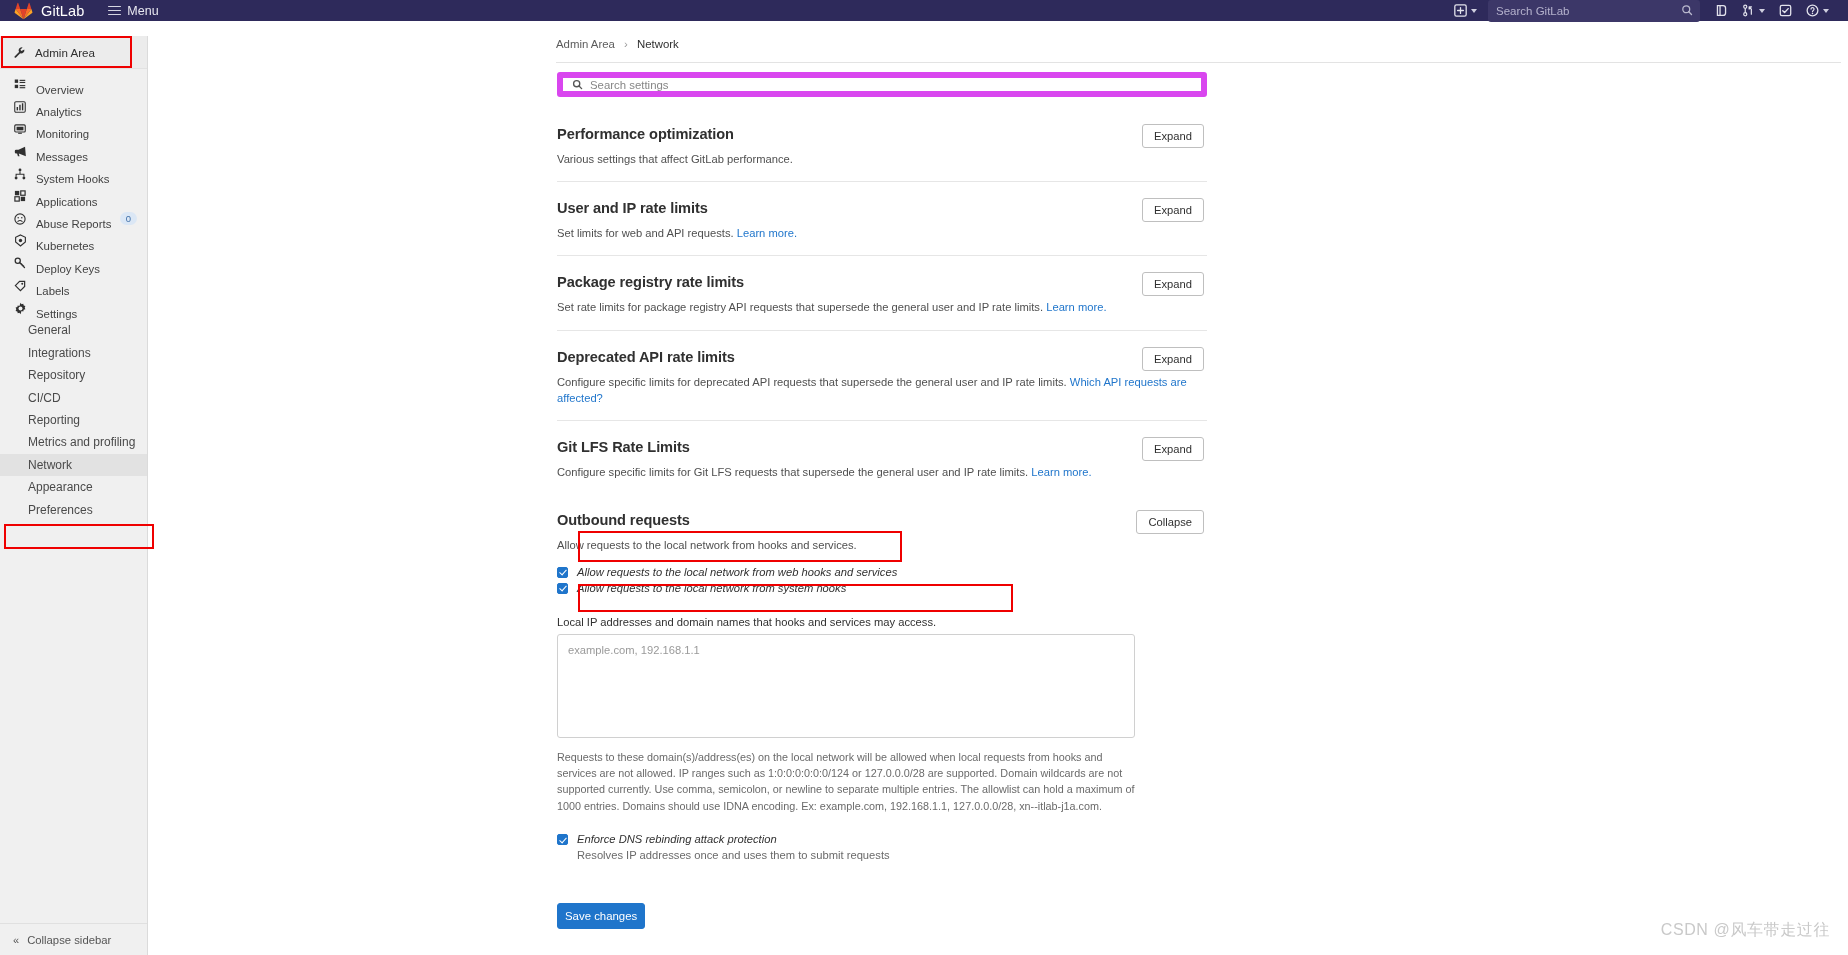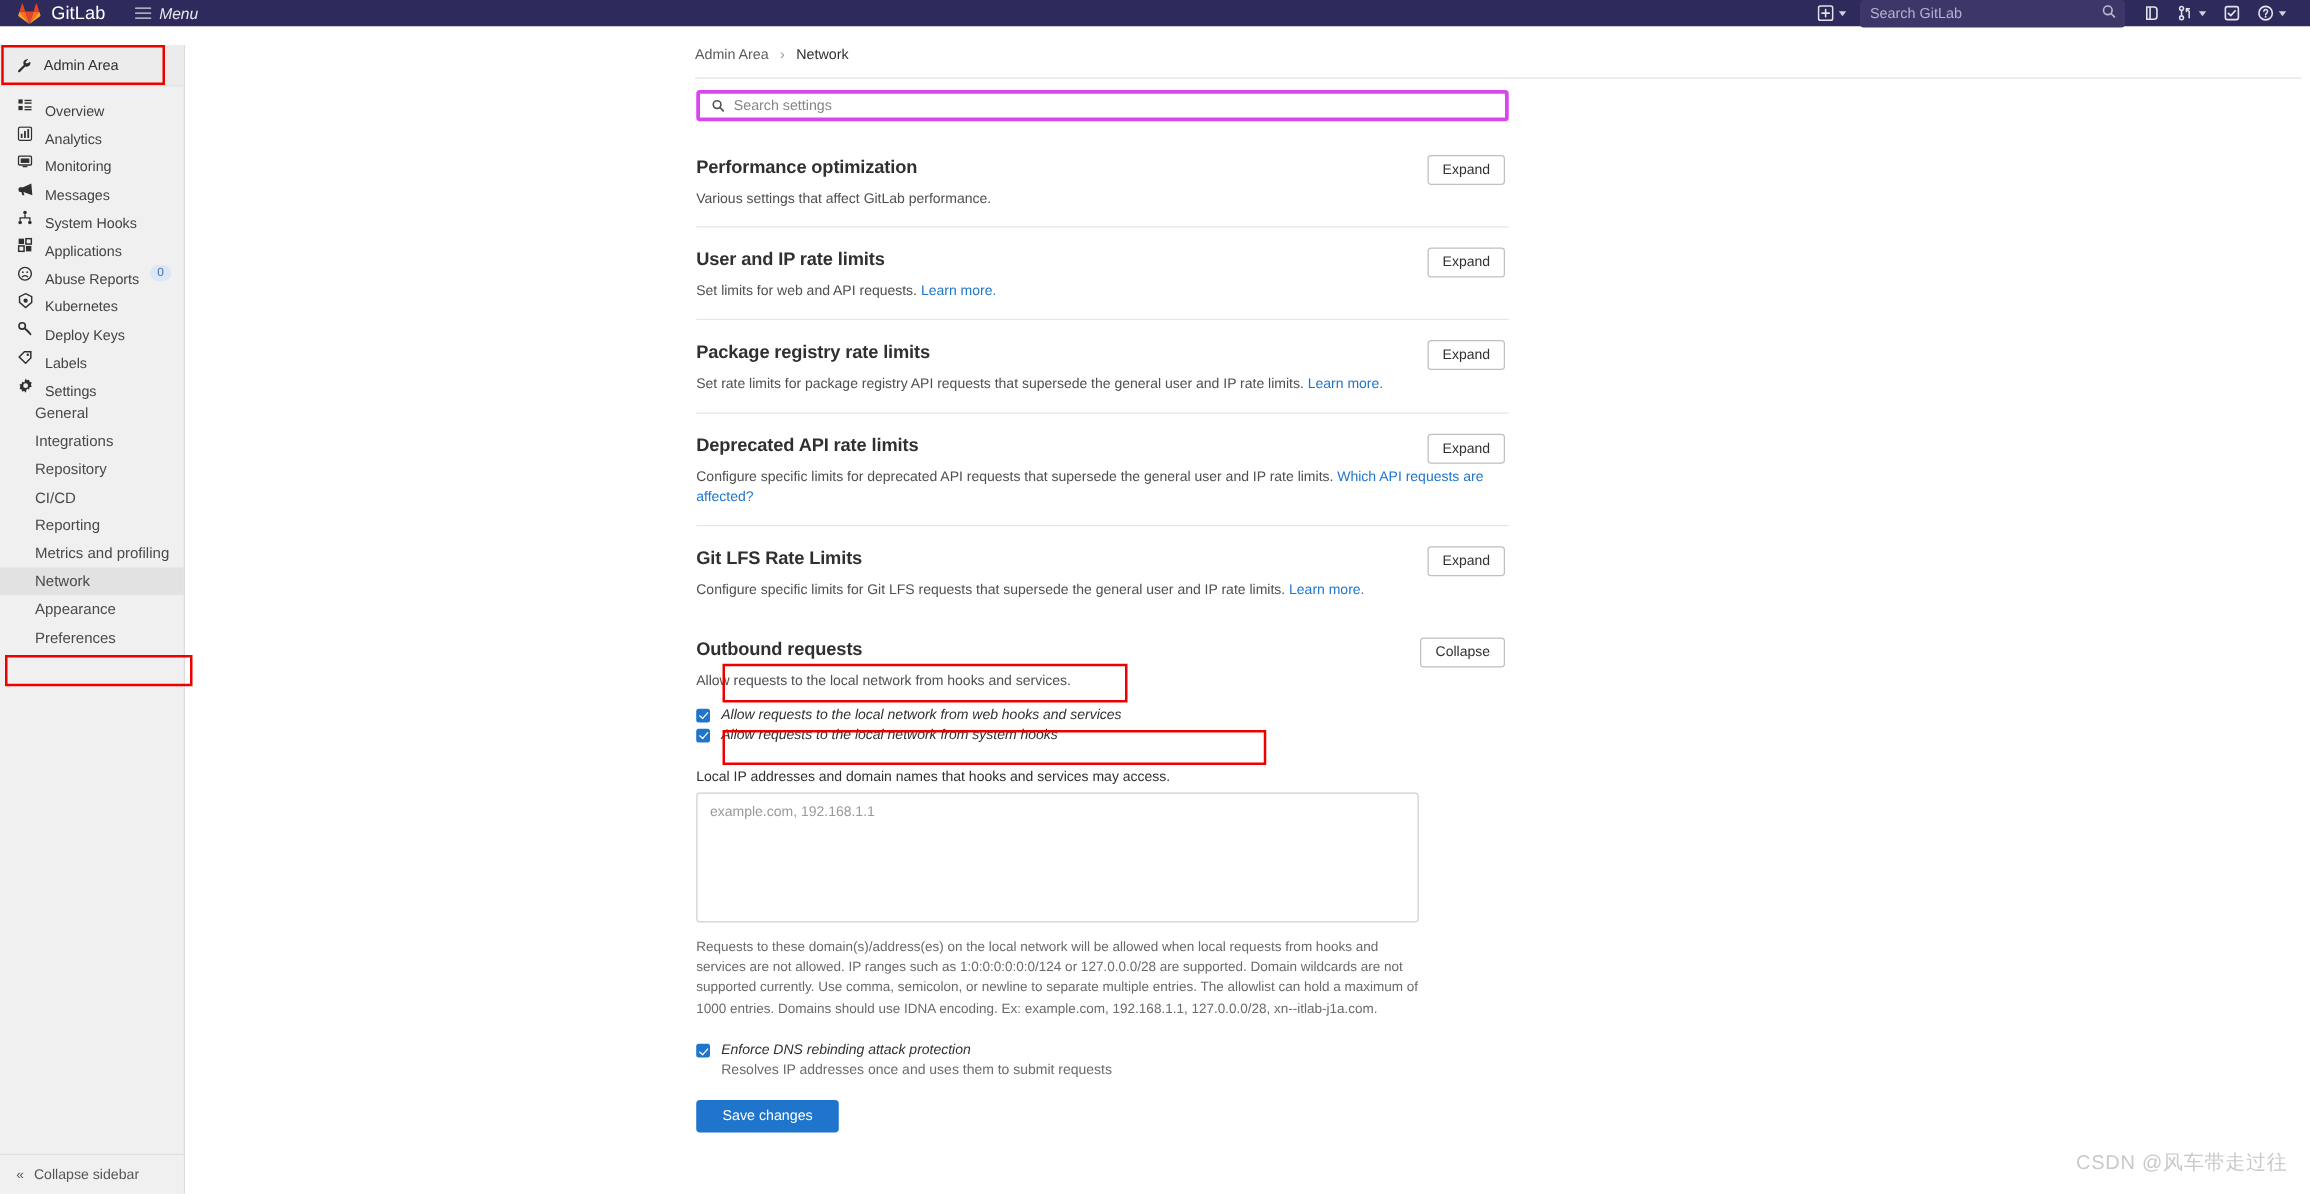--- a/index.html
+++ b/index.html
@@ -16,21 +16,21 @@
     z-index: 30;
   }
   .nav-logo { display: flex; align-items: center; margin-left: 14px; }
   .tanuki { width: 19px; height: 18px; display: block; }
   .nav-brand {
     color: #fff; font-size: 14.5px; font-weight: 400;
     margin-left: 8px; letter-spacing: .1px;
   }
   .nav-menu {
     display: flex; align-items: center; gap: 6px;
-    margin-left: 24px; color: #e8e8f0; font-size: 12.5px; font-style: italic;
+    margin-left: 24px; color: #e8e8f0; font-size: 12.5px;
   }
   .hamburger { display: inline-block; width: 13px; }
   .hamburger span {
     display: block; height: 1.6px; background: #d6d6e2; margin: 2.6px 0;
     border-radius: 1px;
   }
   .nav-right {
     margin-left: auto; display: flex; align-items: center; gap: 0px;
     padding-right: 12px; color: #d6d6e2;
   }
@@ -118,21 +118,21 @@
   .crumbs .sep { margin: 0 6px; color: #9a9a9a; }
   .crumbs .cur { color: #303030; }
   .crumb-rule {
     position: absolute; left: 408px; top: 26px; width: 1285px;
     height: 1px; background: #e3e3e3;
   }
 
   .settings-search {
     position: absolute; left: 409px; top: 36px;
     width: 650px; height: 25px;
-    border: 3px solid #d946ef; border-radius: 3px;
+    border: 6px solid #d946ef; border-radius: 3px;
     display: flex; align-items: center; padding-left: 9px;
     background: #fff;
   }
   .settings-search input {
     flex: 1; border: none; outline: none; font-size: 11.4px;
     color: #303030; padding-left: 7px; background: transparent;
     font-family: "Liberation Sans", sans-serif;
   }
   .settings-search input::placeholder { color: #868686; }
 
@@ -182,23 +182,23 @@
     border-radius: 3px; padding: 9px 10px; font-size: 11.2px;
     color: #303030; resize: none; outline: none;
     font-family: "Liberation Sans", sans-serif;
   }
   .ta::placeholder { color: #9a9a9a; }
   .help {
     width: 578px; font-size: 10.8px; color: #6a6a6a;
     line-height: 1.52; margin-top: 7px;
   }
   .save-btn {
-    margin-top: 16px; background: #1f75cb; color: #fff;
+    margin-top: 40px; background: #1f75cb; color: #fff;
     border: 1px solid #1f75cb; border-radius: 3px;
-    font-size: 11.4px; padding: 6px 20px; cursor: pointer;
+    font-size: 11.4px; padding: 6px 7px; cursor: pointer;
     font-family: "Liberation Sans", sans-serif;
   }
 
   .watermark {
     position: absolute; right: 18px; bottom: 14px;
     font-size: 16px; color: #c9c9c9; letter-spacing: .6px;
     font-family: "Liberation Sans", sans-serif; z-index: 40;
   }
 </style>
 </head>

